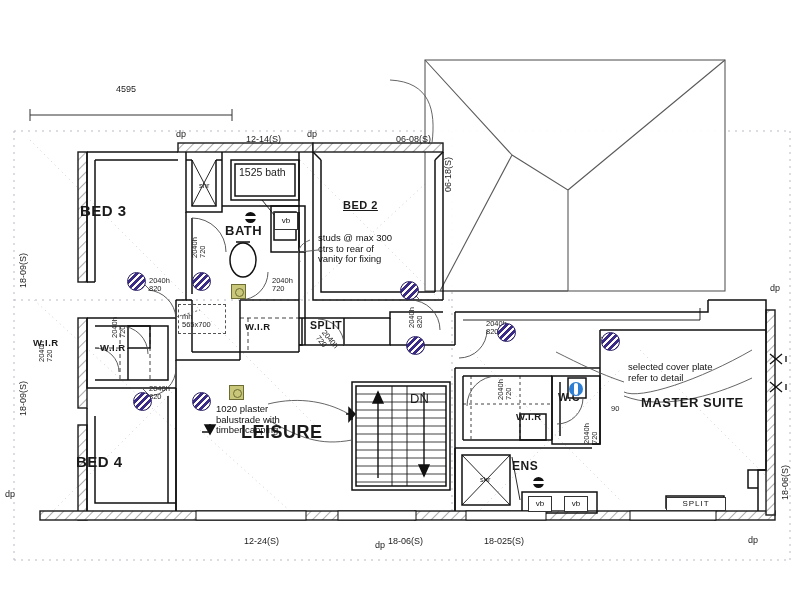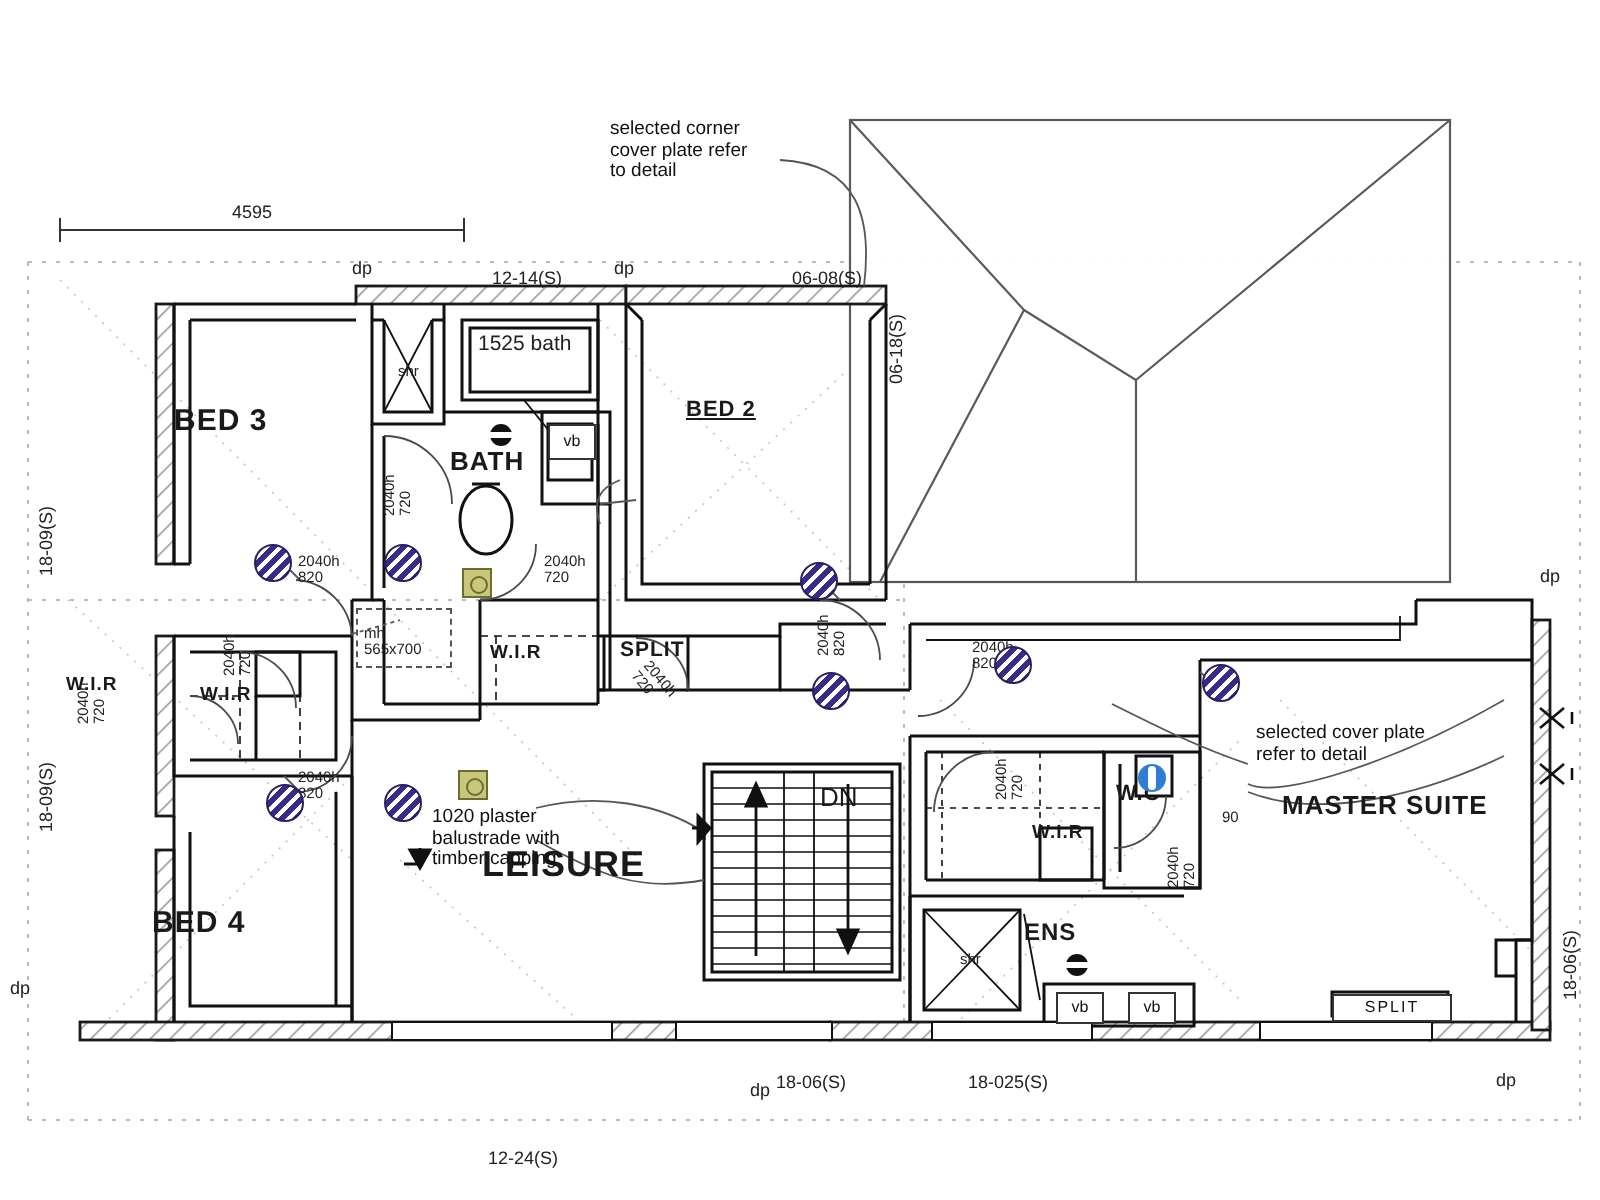--- a/index.html
+++ b/index.html
@@ -258,37 +258,37 @@
       <rect x="196" y="511" width="110" height="9" fill="#fff"></rect>
       <rect x="338" y="511" width="78" height="9" fill="#fff"></rect>
       <rect x="466" y="511" width="80" height="9" fill="#fff"></rect>
       <rect x="630" y="511" width="86" height="9" fill="#fff"></rect>
     </g>
     <g stroke="#111" stroke-width="1" fill="none">
       <rect x="108" y="152" width="70" height="0"></rect>
     </g>
   </svg>
 
-  <div class="lbl room" style="left:87px;top:203px;font-size:15px;">BED 3</div>
+  <div class="lbl room" style="left:70px;top:203px;font-size:15px;padding-left:10px;">BED 3</div>
   <div class="lbl room" style="left:343px;top:199px;font-size:11px;text-decoration:underline;">BED 2</div>
   <div class="lbl room" style="left:76px;top:454px;font-size:15px;text-align:center;">BED 4</div>
   <div class="lbl room" style="left:225px;top:224px;font-size:13px;">BATH</div>
   <div class="lbl room" style="left:241px;top:422px;font-size:18px;">LEISURE</div>
   <div class="lbl room" style="left:641px;top:396px;font-size:13px;">MASTER SUITE</div>
   <div class="lbl room" style="left:512px;top:460px;font-size:12px;">ENS</div>
   <div class="lbl room" style="left:558px;top:391px;font-size:11px;">W.C</div>
   <div class="lbl room" style="left:310px;top:320px;font-size:10.5px;">SPLIT</div>
   <div class="lbl room" style="left:33px;top:338px;font-size:9.5px;">W.I.R</div>
   <div class="lbl room" style="left:100px;top:343px;font-size:9.5px;">W.I.R</div>
   <div class="lbl room" style="left:245px;top:322px;font-size:9.5px;">W.I.R</div>
   <div class="lbl room" style="left:516px;top:412px;font-size:9.5px;">W.I.R</div>
 
-  <div class="lbl note" style="left:305px;top:60px;">selected corner
-cover plate refer
-to detail</div>
+  <div class="lbl note" style="left:318px;top:233px;">studs @ max 300
+ctrs to rear of
+vanity for fixing</div>
   <div class="lbl note" style="left:216px;top:404px;">1020 plaster
 balustrade with
 timber capping</div>
   <div class="lbl note" style="left:628px;top:362px;">selected cover plate
 refer to detail</div>
 
   <div class="lbl tiny vert" style="left:191px;top:258px;transform:rotate(-90deg);">2040h
 720</div>
   <div class="lbl tiny" style="left:272px;top:277px;">2040h
 720</div>
@@ -304,24 +304,24 @@
 720</div>
   <div class="lbl tiny vert" style="left:408px;top:328px;transform:rotate(-90deg);">2040h
 820</div>
   <div class="lbl tiny" style="left:486px;top:320px;">2040h
 820</div>
   <div class="lbl tiny vert" style="left:497px;top:400px;transform:rotate(-90deg);">2040h
 720</div>
   <div class="lbl tiny vert" style="left:583px;top:444px;transform:rotate(-90deg);">2040h
 720</div>
 
-  <div class="lbl dim" style="left:116px;top:101px;">4595</div>
+  <div class="lbl dim" style="left:116px;top:84px;">4595</div>
   <div class="lbl dim" style="left:246px;top:134px;">12-14(S)</div>
   <div class="lbl dim" style="left:396px;top:134px;">06-08(S)</div>
-  <div class="lbl dim" style="left:244px;top:536px;margin-top:38px;">12-24(S)</div>
+  <div class="lbl dim" style="left:244px;top:536px;">12-24(S)</div>
   <div class="lbl dim" style="left:388px;top:536px;">18-06(S)</div>
   <div class="lbl dim" style="left:484px;top:536px;">18-025(S)</div>
   <div class="lbl dim vert" style="left:18px;top:288px;transform:rotate(-90deg);">18-09(S)</div>
   <div class="lbl dim vert" style="left:18px;top:416px;transform:rotate(-90deg);">18-09(S)</div>
   <div class="lbl dim vert" style="left:443px;top:192px;transform:rotate(-90deg);">06-18(S)</div>
   <div class="lbl dim vert" style="left:780px;top:500px;transform:rotate(-90deg);">18-06(S)</div>
   <div class="lbl tiny" style="left:611px;top:405px;">90</div>
 
   <div class="lbl dim" style="left:176px;top:129px;">dp</div>
   <div class="lbl dim" style="left:307px;top:129px;">dp</div>

